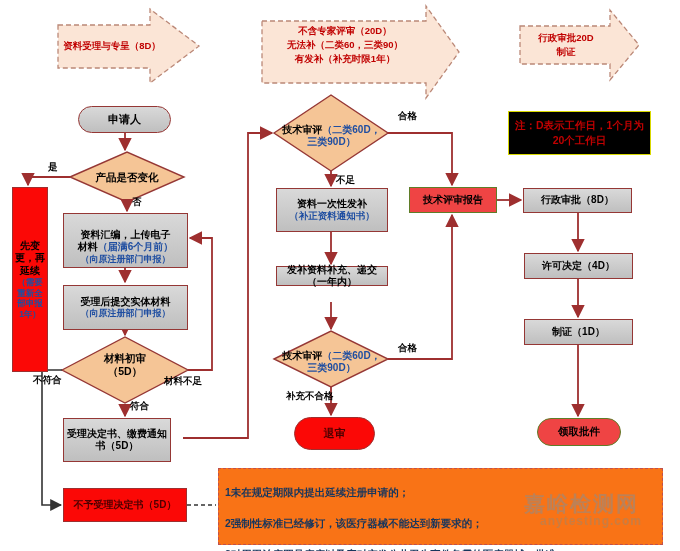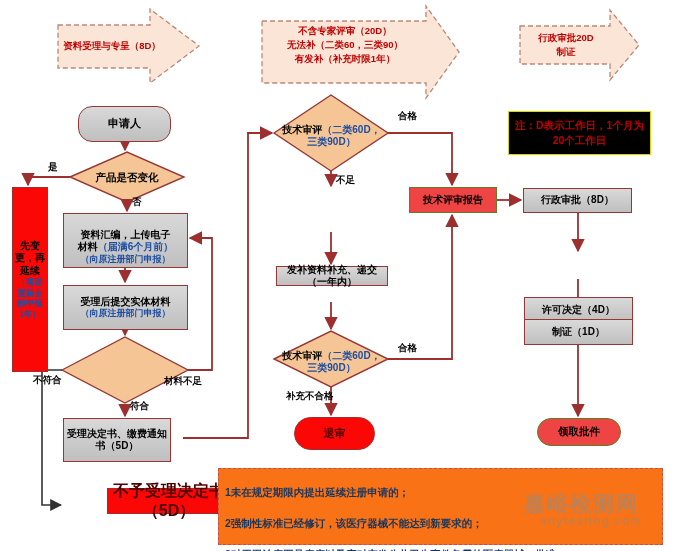--- a/index.html
+++ b/index.html
@@ -88,66 +88,72 @@
   <div class="bannertxt" style="left:60px;top:40px;width:104px;font-size:9.5px;">资料受理与专呈（8D）</div>
   <div class="bannertxt" style="left:262px;top:24px;width:166px;font-size:9.5px;line-height:1.45;">不含专家评审（20D）
 无法补（二类60，三类90）
 有发补（补充时限1年）</div>
   <div class="bannertxt" style="left:520px;top:31px;width:92px;font-size:9.5px;line-height:1.5;">行政审批20D
 制证</div>
 
   <div id="note-box" style="left:508px;top:111px;width:141px;height:42px;">注：D表示工作日，1个月为
 20个工作日</div>
 
-  <div class="node graybox stadium" style="left:78px;top:106px;width:93px;height:36px;font-size:11px;">申请人</div>
+  <div class="node graybox stadium" style="left:78px;top:106px;width:93px;height:27px;font-size:11px;">申请人</div>
 
   <div class="dtext" style="left:72px;top:171px;width:110px;font-size:10.5px;">产品是否变化</div>
 
   <div class="node redbox" style="left:12px;top:187px;width:36px;height:185px;padding:2px;flex-direction:column;font-size:10px;">
     <span>先变更，再延续</span>
     <span class="blue" style="font-size:8.5px;font-weight:bold;">（需要重新全部申报1年）</span>
   </div>
 
   <div class="node graybox" style="left:63px;top:213px;width:125px;height:55px;padding:12px;flex-direction:column;font-size:10px;">
     <span>
       <span>资料汇编，上传电子材料</span><span class="blue">（届满6个月前）</span>
     </span>
     <span class="blue" style="font-size:9px;">（向原注册部门申报）</span>
   </div>
 
   <div class="node graybox" style="left:63px;top:285px;width:125px;height:45px;padding:2px;flex-direction:column;font-size:10px;">
     <span>受理后提交实体材料</span>
     <span class="blue" style="font-size:9px;">（向原注册部门申报）</span>
   </div>
 
+  <div class="dtext" style="left:85px;top:352px;width:80px;font-size:10.5px;">材料初审
+（5D）</div>
 
   <div class="node graybox" style="left:63px;top:418px;width:108px;height:44px;font-size:10px;">受理决定书、缴费通知
 书（5D）</div>
 
-  <div class="node redbox" style="left:63px;top:488px;width:124px;height:26px;font-size:16px;color:#4d0000;margin-left:44px;">不予受理决定书（5D）</div>
+  <div class="node redbox" style="left:63px;top:488px;width:124px;height:34px;font-size:10px;color:#4d0000;">不予受理决定书（5D）</div>
 
   <div class="dtext" style="left:279px;top:112px;width:105px;font-size:10px;">
     <span>技术审评</span><span class="blue">（二类60D，三类90D）</span>
   </div>
 
+  <div class="node graybox" style="left:276px;top:188px;width:112px;height:44px;padding:2px;flex-direction:column;font-size:10px;">
+    <span>资料一次性发补</span>
+    <span class="blue" style="font-size:9.5px;">（补正资料通知书）</span>
+  </div>
 
   <div class="node graybox" style="left:276px;top:266px;width:112px;height:20px;font-size:10px;">发补资料补充、递交
 （一年内）</div>
 
   <div class="dtext" style="left:279px;top:338px;width:105px;font-size:10px;">
     <span>技术审评</span><span class="blue">（二类60D，三类90D）</span>
   </div>
 
   <div class="node redbox stadium" style="left:294px;top:417px;width:81px;height:33px;font-size:11px;color:#4d0000;border-radius:17px;">退审</div>
 
   <div class="node greenbox" style="left:409px;top:187px;width:88px;height:26px;font-size:10px;">技术评审报告</div>
 
   <div class="node graybox" style="left:523px;top:188px;width:109px;height:25px;font-size:10px;">行政审批（8D）</div>
 
-  <div class="node graybox" style="left:524px;top:253px;width:109px;height:26px;font-size:10px;margin-top:44px;">许可决定（4D）</div>
+  <div class="node graybox" style="left:524px;top:253px;width:109px;height:26px;font-size:10px;">许可决定（4D）</div>
 
   <div class="node graybox" style="left:524px;top:319px;width:109px;height:26px;font-size:10px;">制证（1D）</div>
 
   <div class="node greenbox stadium" style="left:537px;top:418px;width:84px;height:28px;font-size:10.5px;">领取批件</div>
 
   <div class="lbl" style="left:48px;top:161px;">是</div>
   <div class="lbl" style="left:132px;top:196px;">否</div>
   <div class="lbl" style="left:33px;top:374px;">不符合</div>
   <div class="lbl" style="left:130px;top:400px;">符合</div>
   <div class="lbl" style="left:164px;top:375px;">材料不足</div>

